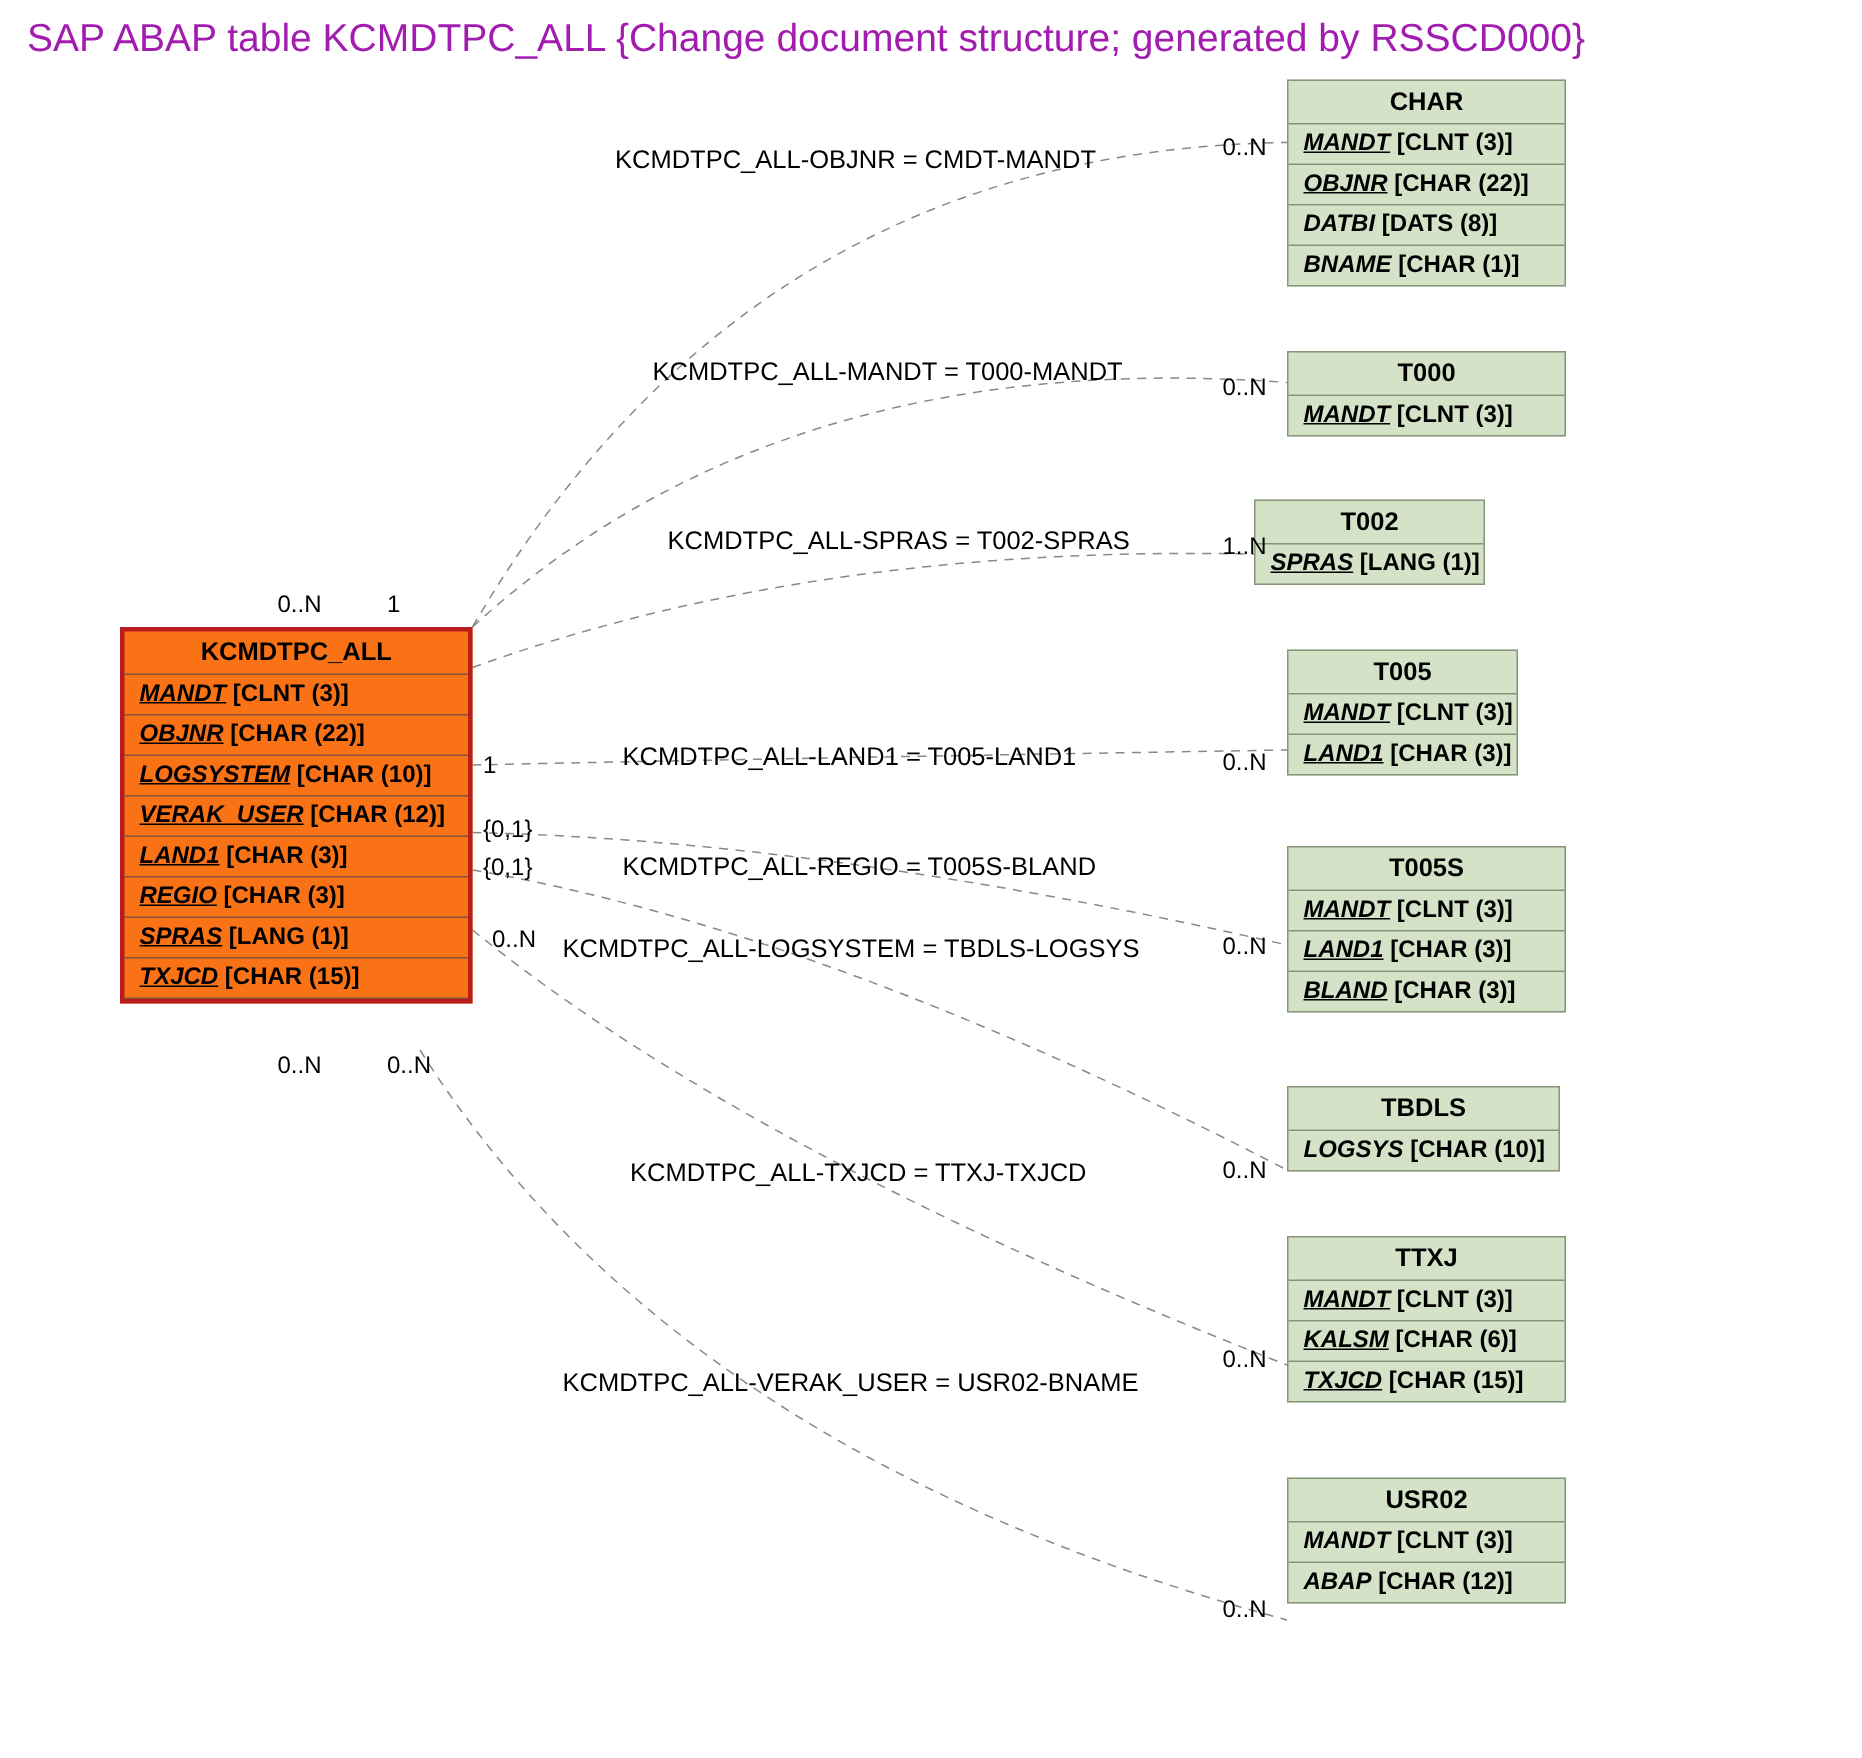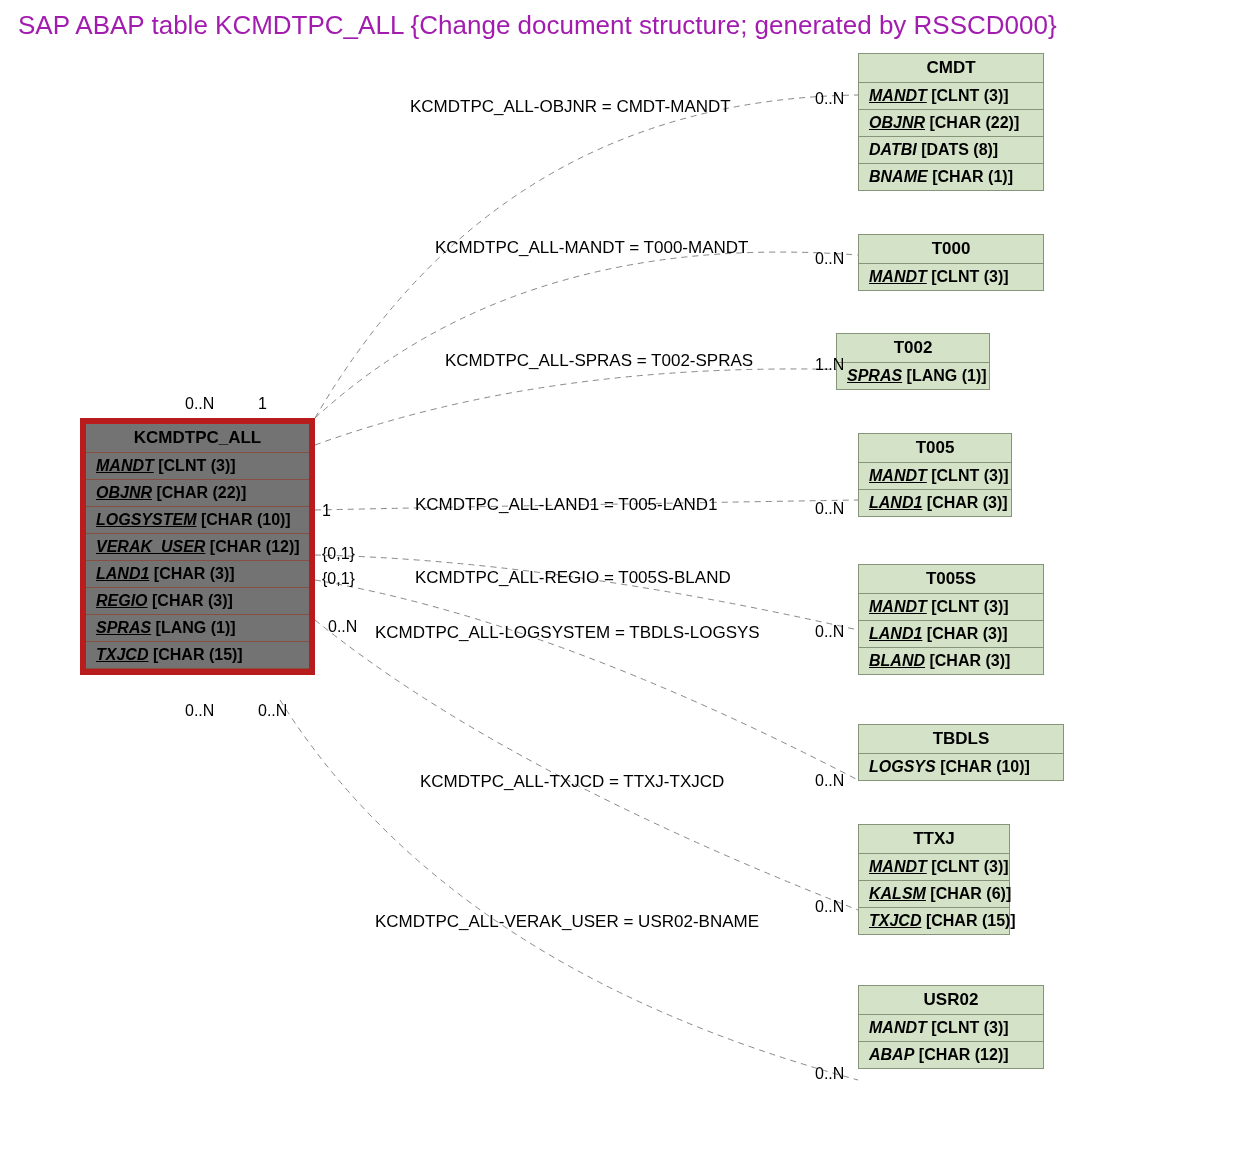--- a/index.html
+++ b/index.html
@@ -18,22 +18,22 @@
     font-size: 26px;
     color: #a21caf;
   }
   .entity {
     position: absolute;
     border: 1px solid #869579;
     background: #d4e2c8;
     box-sizing: border-box;
   }
   .entity.main {
-    background: #737373;
-    border: 6px solid #b91c1c;
+    background: #f97316;
+    border: 3px solid #b91c1c;
   }
   .entity-header {
     font-weight: bold;
     text-align: center;
     padding: 4px 10px;
     border-bottom: 1px solid #869579;
     font-size: 17px;
   }
   .entity.main .entity-header {
     border-bottom: 1px solid #855040;
@@ -101,21 +101,21 @@
   <div class="entity-row"><span class="field-name">OBJNR</span> <span class="field-type">[CHAR (22)]</span></div>
   <div class="entity-row"><span class="field-name">LOGSYSTEM</span> <span class="field-type">[CHAR (10)]</span></div>
   <div class="entity-row"><span class="field-name">VERAK_USER</span> <span class="field-type">[CHAR (12)]</span></div>
   <div class="entity-row"><span class="field-name">LAND1</span> <span class="field-type">[CHAR (3)]</span></div>
   <div class="entity-row"><span class="field-name">REGIO</span> <span class="field-type">[CHAR (3)]</span></div>
   <div class="entity-row"><span class="field-name">SPRAS</span> <span class="field-type">[LANG (1)]</span></div>
   <div class="entity-row"><span class="field-name">TXJCD</span> <span class="field-type">[CHAR (15)]</span></div>
 </div>
 
 <div class="entity" style="left:858px; top:53px; width:186px;">
-  <div class="entity-header">CMDT</div>
+  <div class="entity-header">CHAR</div>
   <div class="entity-row"><span class="field-name">MANDT</span> <span class="field-type">[CLNT (3)]</span></div>
   <div class="entity-row"><span class="field-name">OBJNR</span> <span class="field-type">[CHAR (22)]</span></div>
   <div class="entity-row"><span class="field-name nounder">DATBI</span> <span class="field-type">[DATS (8)]</span></div>
   <div class="entity-row"><span class="field-name nounder">BNAME</span> <span class="field-type">[CHAR (1)]</span></div>
 </div>
 
 <div class="entity" style="left:858px; top:234px; width:186px;">
   <div class="entity-header">T000</div>
   <div class="entity-row"><span class="field-name">MANDT</span> <span class="field-type">[CLNT (3)]</span></div>
 </div>
@@ -131,26 +131,26 @@
   <div class="entity-row"><span class="field-name">LAND1</span> <span class="field-type">[CHAR (3)]</span></div>
 </div>
 
 <div class="entity" style="left:858px; top:564px; width:186px;">
   <div class="entity-header">T005S</div>
   <div class="entity-row"><span class="field-name">MANDT</span> <span class="field-type">[CLNT (3)]</span></div>
   <div class="entity-row"><span class="field-name">LAND1</span> <span class="field-type">[CHAR (3)]</span></div>
   <div class="entity-row"><span class="field-name">BLAND</span> <span class="field-type">[CHAR (3)]</span></div>
 </div>
 
-<div class="entity" style="left:858px; top:724px; width:206px;">
+<div class="entity" style="left:858px; top:724px; width:182px;">
   <div class="entity-header">TBDLS</div>
   <div class="entity-row"><span class="field-name nounder">LOGSYS</span> <span class="field-type">[CHAR (10)]</span></div>
 </div>
 
-<div class="entity" style="left:858px; top:824px; width:152px;">
+<div class="entity" style="left:858px; top:824px; width:186px;">
   <div class="entity-header">TTXJ</div>
   <div class="entity-row"><span class="field-name">MANDT</span> <span class="field-type">[CLNT (3)]</span></div>
   <div class="entity-row"><span class="field-name">KALSM</span> <span class="field-type">[CHAR (6)]</span></div>
   <div class="entity-row"><span class="field-name">TXJCD</span> <span class="field-type">[CHAR (15)]</span></div>
 </div>
 
 <div class="entity" style="left:858px; top:985px; width:186px;">
   <div class="entity-header">USR02</div>
   <div class="entity-row"><span class="field-name nounder">MANDT</span> <span class="field-type">[CLNT (3)]</span></div>
   <div class="entity-row"><span class="field-name nounder">ABAP</span> <span class="field-type">[CHAR (12)]</span></div>

